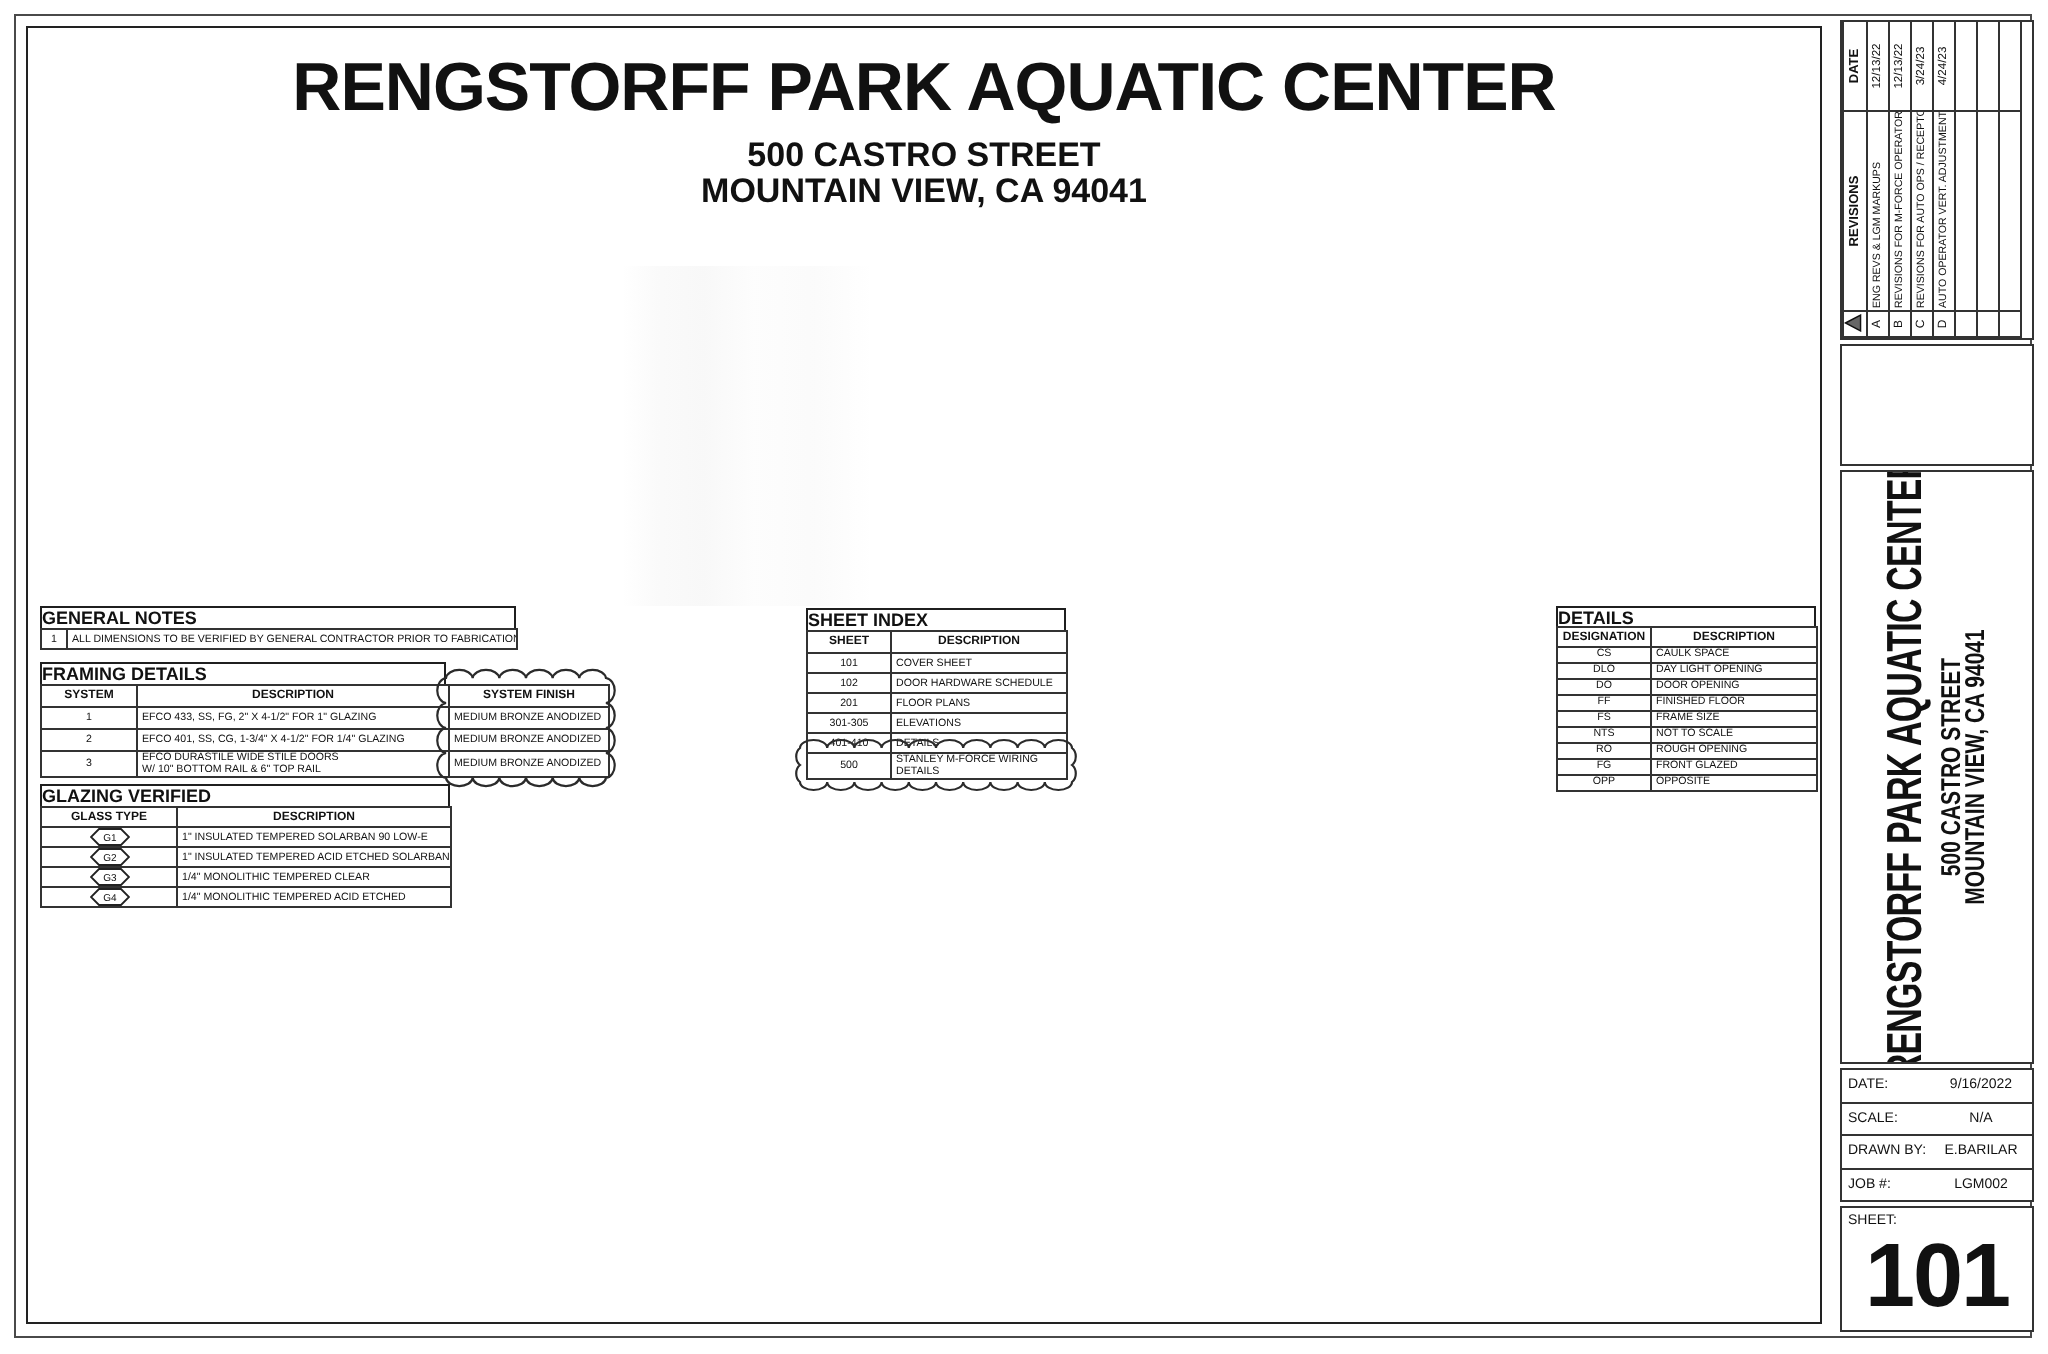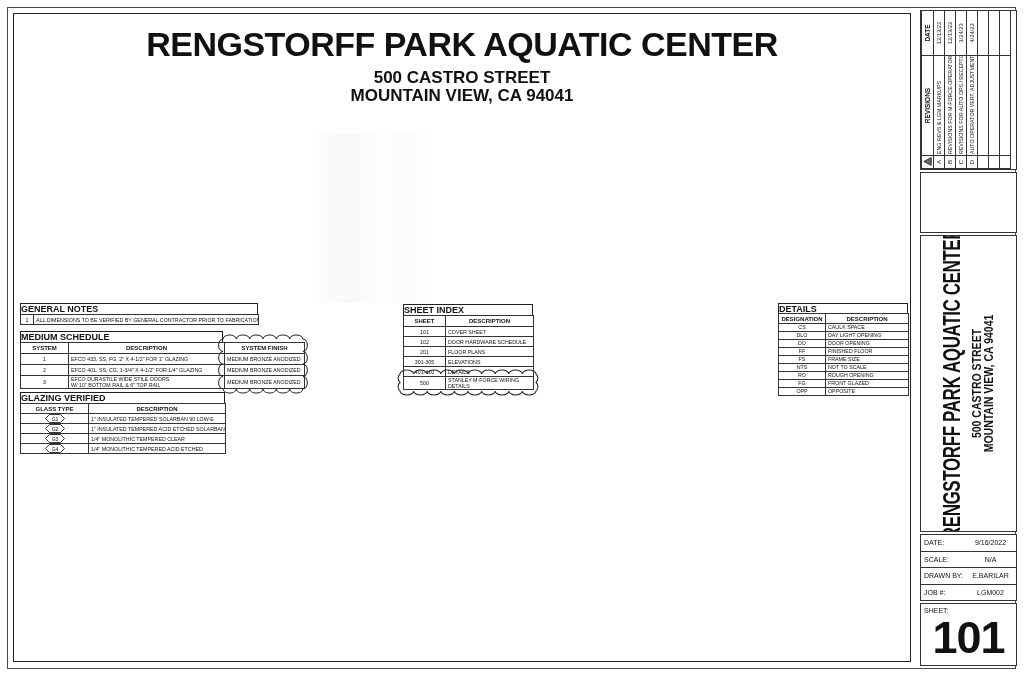--- a/index.html
+++ b/index.html
@@ -109,21 +109,21 @@
 
           <tr>
             <td class="cell-c">1</td>
             <td>ALL DIMENSIONS TO BE VERIFIED BY GENERAL CONTRACTOR PRIOR TO FABRICATION</td>
           </tr>
         </tbody>
     </table>
   </div>
 
   <div class="abs fs-wrap">
-    <div class="sec-title">MEDIUM SCHEDULE</div>
+    <div class="sec-title">FRAMING DETAILS</div>
     <table class="sched" style="width:284px">
       <colgroup>
           <col style="width:48px">
           <col style="width:156px">
           <col style="width:80px">
         </colgroup>
       <tbody>
         <tr>
           <th>SYSTEM</th>
           <th>DESCRIPTION</th>

